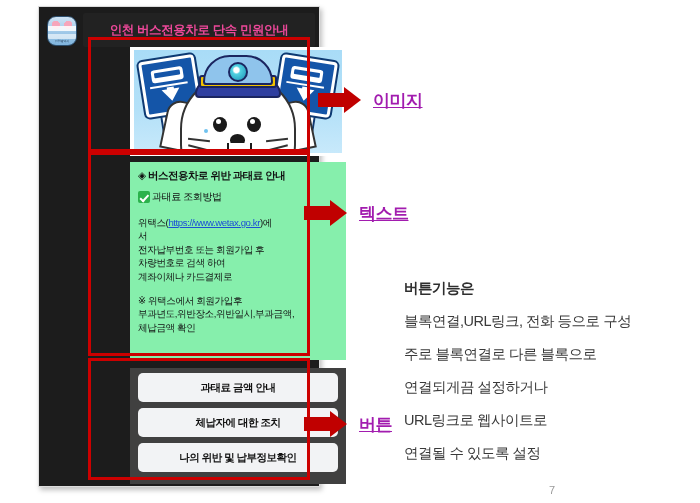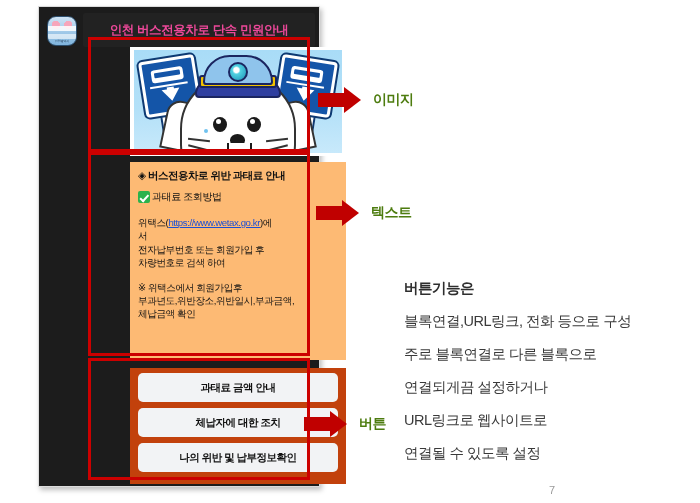--- a/index.html
+++ b/index.html
@@ -256,21 +256,21 @@
     top: 26px; width: 7px; height: 6px; background: #ffffff;
   }
 
   
   #text-card {
     position: absolute;
     left: 91px;
     top: 155px;
     width: 216px;
     height: 198px;
-    background: #fdba74;
+    background: #86efac;
     padding: 5px 8px 0 8px;
     box-sizing: border-box;
     overflow: hidden;
   }
   #text-heading {
     font-size: 10.5px;
     font-weight: bold;
     color: #111111;
     letter-spacing: -0.5px;
     margin: 2px 0 7px 0;
@@ -315,21 +315,21 @@
   }
   .body-gap { height: 11px; }
 
   
   #button-card {
     position: absolute;
     left: 91px;
     top: 361px;
     width: 216px;
     height: 116px;
-    background: #c2410c;
+    background: #404040;
     padding: 5px 8px;
     box-sizing: border-box;
   }
   .kk-button {
     height: 29px;
     background: #f2f3f5;
     border-radius: 5px;
     display: flex;
     align-items: center;
     justify-content: center;
@@ -351,29 +351,30 @@
     height: 14px;
     background: #c00000;
   }
   .arrow-head {
     width: 0; height: 0;
     border-top: 13px solid transparent;
     border-bottom: 13px solid transparent;
     border-left: 17px solid #c00000;
   }
   .annot-label {
-    font-size: 14px;
+    font-size: 17px;
     font-weight: bold;
-    color: #4d7c0f;
+    color: #a21caf;
     letter-spacing: -0.5px;
     margin-left: 12px;
     white-space: nowrap;
+    text-decoration: underline;
   }
   #annot-image  { left: 318px; top: 87px; }
-  #annot-text   { left: 304px; top: 200px; margin-left: 12px; }
+  #annot-text   { left: 304px; top: 200px; }
   #annot-button { left: 304px; top: 411px; }
 
   
   #right-desc {
     position: absolute;
     left: 404px;
     top: 272px;
     width: 290px;
   }
   #right-desc .desc-line {
@@ -461,20 +462,21 @@
 
     <div id="check-row">
       <span id="check-icon"></span>
       <span id="check-label">과태료 조회방법</span>
     </div>
 
     <div class="body-line"><span>위택스(</span><a id="wetax-link" href="#">https://www.wetax.go.kr</a><span>)에</span></div>
     <div class="body-line">서</div>
     <div class="body-line">전자납부번호 또는 회원가입 후</div>
     <div class="body-line">차량번호로 검색 하여</div>
+    <div class="body-line">계좌이체나 카드결제로</div>
 
     <div class="body-gap"></div>
 
     <div class="body-line">※ 위택스에서 회원가입후</div>
     <div class="body-line">부과년도,위반장소,위반일시,부과금액,</div>
     <div class="body-line">체납금액 확인</div>
   </div>
 
   <div id="button-card">
     <div class="kk-button">과태료 금액 안내</div>

